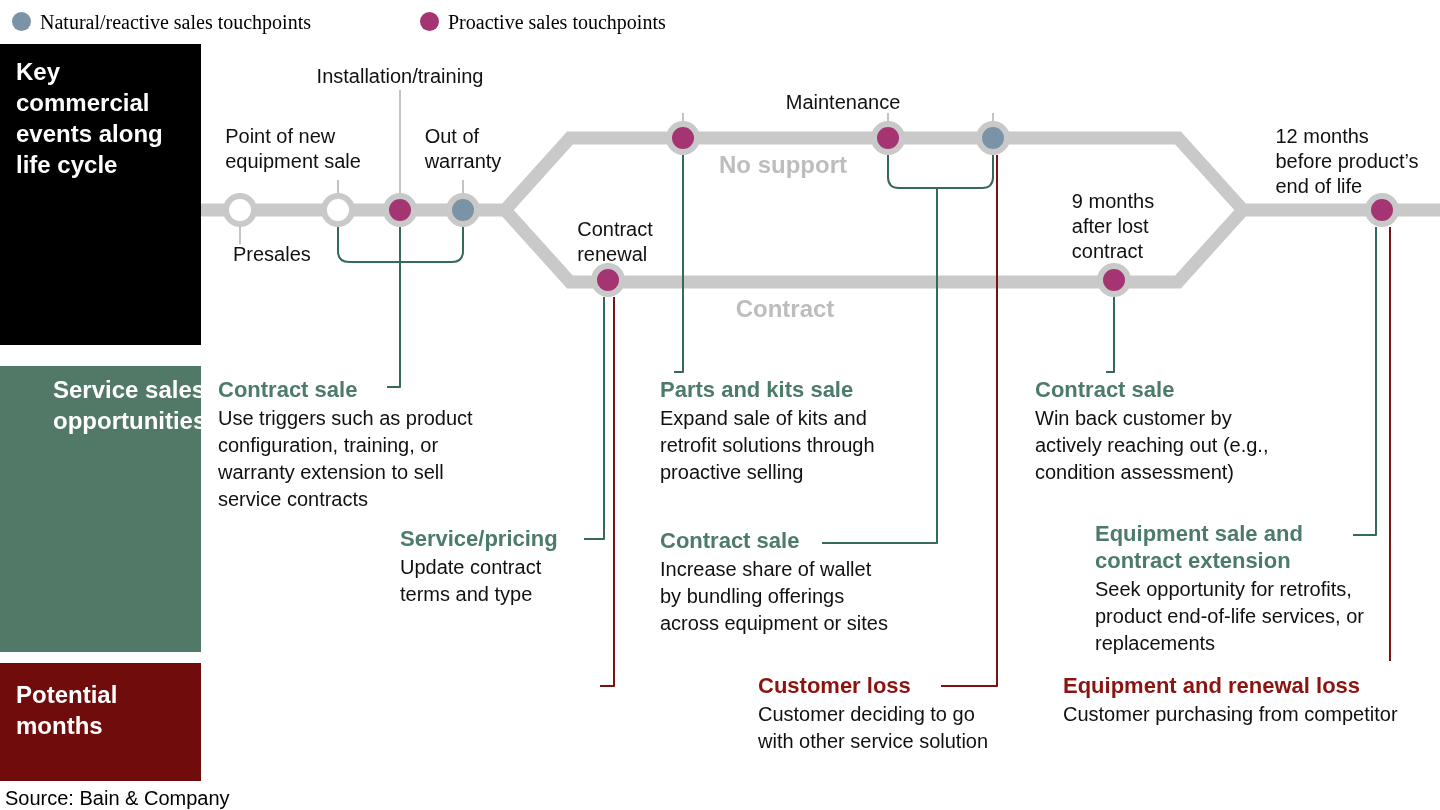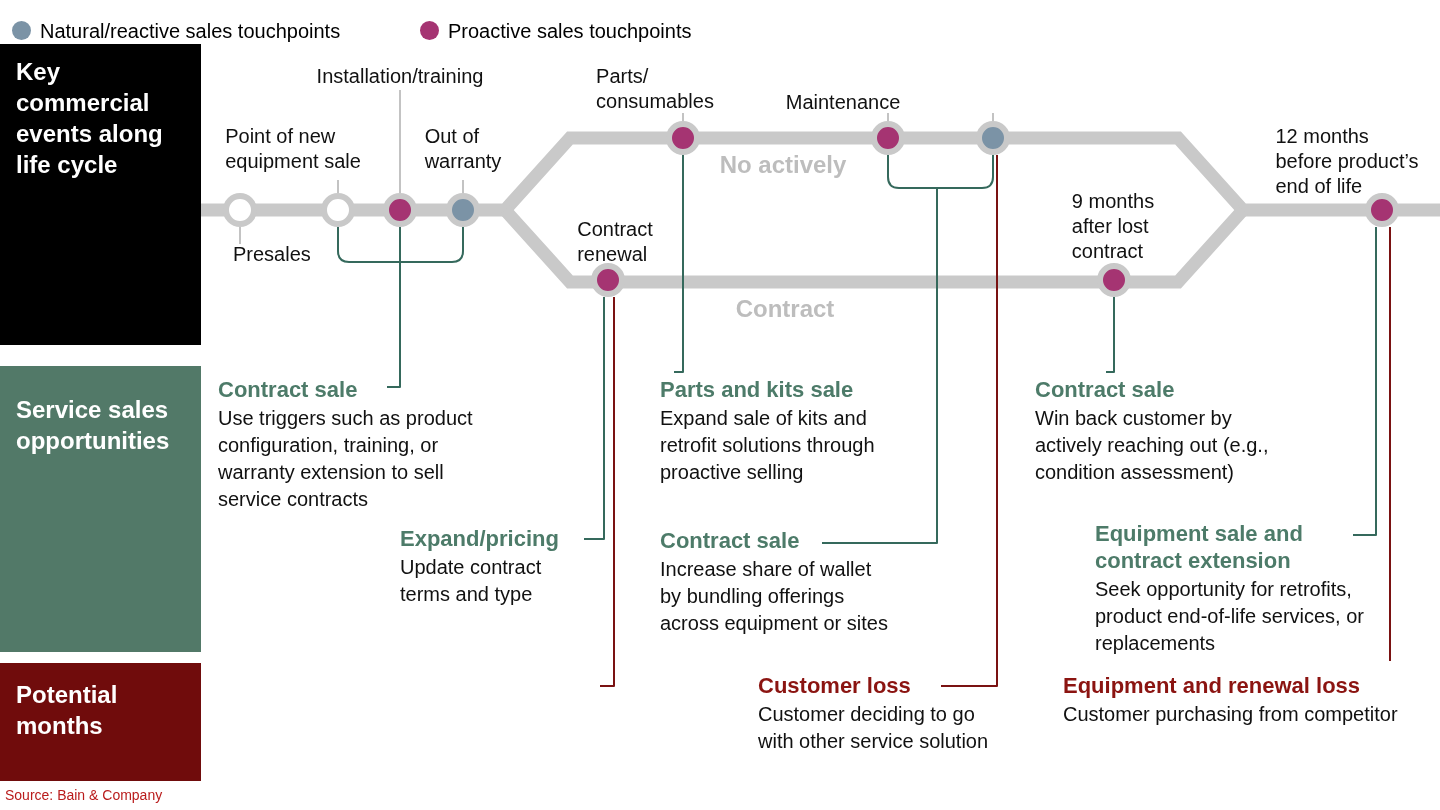--- a/index.html
+++ b/index.html
@@ -1,34 +1,34 @@
 <!DOCTYPE html>
 <html style="--natural: #7b93a6; --proactive: #a53472; --track: #c9c9c9; --stub: #c3c3c3; --branch-label: #bdbdbd; --events-bg: #000000; --opportunities-bg: #527968; --losses-bg: #700c0c; --opportunity-title: #4d7b69; --loss-title: #8b1411; --line-green: #35695c; --line-red: #7a1212;"><head>
 <meta charset="utf-8">
 <style>
   html,body{margin:0;padding:0;background:#fff;}
   .canvas{
     position:relative;width:1440px;height:810px;background:#fff;overflow:hidden;
     font-family:"Liberation Sans", sans-serif;color:#111;
   }
   
-  .legend{position:absolute;left:0;top:13px;width:1144px;height:34px;}
+  .legend{position:absolute;left:0;top:4px;width:1144px;height:34px;font-family:Liberation Serif, serif;}
   .dot{position:absolute;width:19px;height:19px;border-radius:50%;top:8px;}
   .dot.natural{background:var(--natural,#7b93a6);}
   .dot.proactive{background:var(--proactive,#a53472);}
   .legend-label{position:absolute;top:6px;font-size:20px;line-height:24px;color:#000;white-space:nowrap;}
   
   .band{position:absolute;left:0;width:201px;}
   .band-events{top:44px;height:301px;background:var(--events-bg,#000);}
   .band-opportunities{top:366px;height:286px;background:var(--opportunities-bg,#527968);}
   .band-losses{top:663px;height:118px;background:var(--losses-bg,#700c0c);}
   .band-title{position:absolute;left:16px;top:12px;color:#fff;font-size:24px;font-weight:bold;line-height:31px;}
   .band-title span{display:block;}
   .band-events .band-title{top:12px;}
-  .band-opportunities .band-title{top:28px;}
+  .band-opportunities .band-title{top:8px;margin-left:37px;}
   .band-losses .band-title{top:16px;}
   
   svg.diagram{position:absolute;left:0;top:0;}
   .track{stroke:var(--track,#c9c9c9);stroke-width:13;fill:none;}
   .stub{stroke:var(--stub,#c3c3c3);stroke-width:2;fill:none;}
   .conn-green{stroke:var(--line-green,#35695c);stroke-width:2;fill:none;stroke-linejoin:round;}
   .conn-red{stroke:var(--line-red,#7a1212);stroke-width:2;fill:none;stroke-linejoin:round;}
   .node{stroke:var(--track,#c9c9c9);stroke-width:6;}
   .node-plain{fill:#ffffff;}
   .node-proactive{fill:var(--proactive,#a53472);}
@@ -39,21 +39,21 @@
   .node-label.center{transform:translateX(-50%);text-align:left;}
   .branch-label{position:absolute;transform:translateX(-50%);font-size:24px;font-weight:bold;
     color:var(--branch-label,#bdbdbd);white-space:nowrap;}
   
   .tblock{position:absolute;}
   .tb-title{font-size:22px;font-weight:bold;line-height:27px;}
   .tb-title.opp{color:var(--opportunity-title,#4d7b69);}
   .tb-title.loss{color:var(--loss-title,#8b1411);}
   .tb-body{font-size:20px;line-height:27px;color:#111;margin-top:2px;}
   
-  .source{position:absolute;left:5px;top:787px;font-size:14px;color:#b91c1c;}
+  .source{position:absolute;left:5px;top:787px;font-size:20px;color:#000000;}
 </style>
 </head>
 <body>
 
 <div class="canvas">
 
   <div class="legend">
     <span class="dot natural" style="left:12px"></span>
     <span class="legend-label" style="left:40px">Natural/reactive sales touchpoints</span>
     <span class="dot proactive" style="left:420px"></span>
@@ -115,40 +115,36 @@
     <circle class="node node-proactive" cx="400" cy="210" r="14"></circle>
     <circle class="node node-natural" cx="463" cy="210" r="14"></circle>
     <circle class="node node-proactive" cx="683" cy="138" r="14"></circle>
     <circle class="node node-proactive" cx="888" cy="138" r="14"></circle>
     <circle class="node node-natural" cx="993" cy="138" r="14"></circle>
     <circle class="node node-proactive" cx="608" cy="280" r="14"></circle>
     <circle class="node node-proactive" cx="1114" cy="280" r="14"></circle>
     <circle class="node node-proactive" cx="1382" cy="210" r="14"></circle>
   </svg>
 
-  <div class="branch-label" style="left:783px;top:151px">No actively</div>
+  <div class="branch-label" style="left:783px;top:151px">No support</div>
   <div class="branch-label" style="left:785px;top:295px">Contract</div>
 
   <div class="node-label" style="left:233px;top:242px">
     <span>Presales</span>
   </div>
   <div class="node-label center" style="left:293px;top:124px">
     <span>Point of new</span>
     <span>equipment sale</span>
   </div>
   <div class="node-label center" style="left:400px;top:64px">
     <span>Installation/training</span>
   </div>
   <div class="node-label center" style="left:463px;top:124px">
     <span>Out of</span>
     <span>warranty</span>
-  </div>
-  <div class="node-label center" style="left:655px;top:64px">
-    <span>Parts/</span>
-    <span>consumables</span>
   </div>
   <div class="node-label center" style="left:843px;top:90px">
     <span>Maintenance</span>
   </div>
   <div class="node-label center" style="left:615px;top:217px">
     <span>Contract</span>
     <span>renewal</span>
   </div>
   <div class="node-label center" style="left:1113px;top:189px">
     <span>9 months</span>
@@ -167,21 +163,21 @@
   </div>
   <div class="tblock" style="left:660px;top:376px;width:240px">
     <div class="tb-title opp">Parts and kits sale</div>
     <div class="tb-body">Expand sale of kits and retrofit solutions through proactive selling</div>
   </div>
   <div class="tblock" style="left:1035px;top:376px;width:252px">
     <div class="tb-title opp">Contract sale</div>
     <div class="tb-body">Win back customer by actively reaching out (e.g., condition assessment)</div>
   </div>
   <div class="tblock" style="left:400px;top:525px;width:175px">
-    <div class="tb-title opp">Expand/pricing</div>
+    <div class="tb-title opp">Service/pricing</div>
     <div class="tb-body">Update contract terms and type</div>
   </div>
   <div class="tblock" style="left:660px;top:527px;width:235px">
     <div class="tb-title opp">Contract sale</div>
     <div class="tb-body">Increase share of wallet by bundling offerings across equipment or sites</div>
   </div>
   <div class="tblock" style="left:1095px;top:520px;width:285px">
     <div class="tb-title opp" style="width:250px">Equipment sale and contract extension</div>
     <div class="tb-body">Seek opportunity for retrofits, product end-of-life services, or replacements</div>
   </div>

